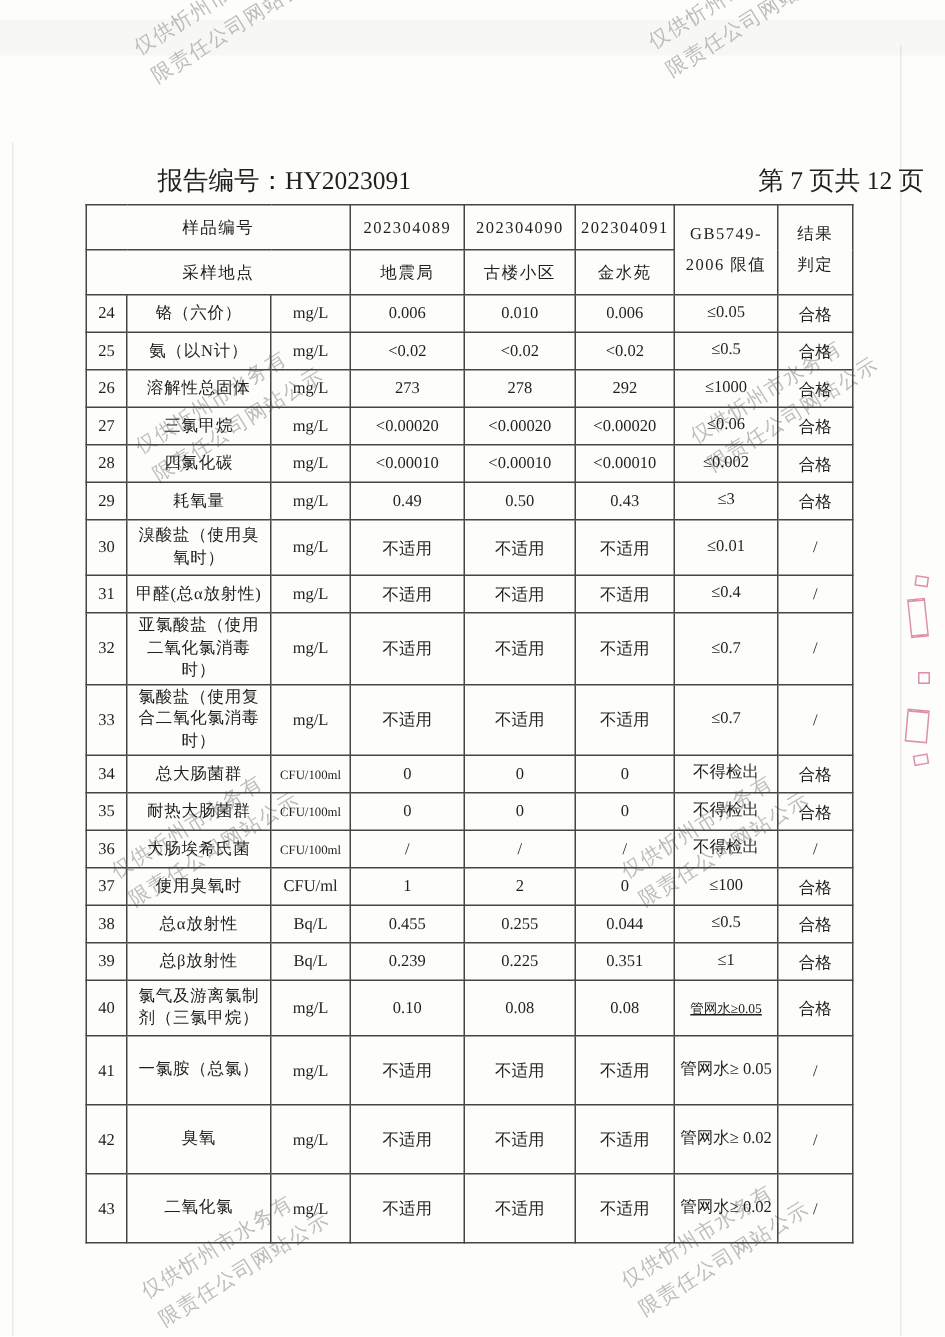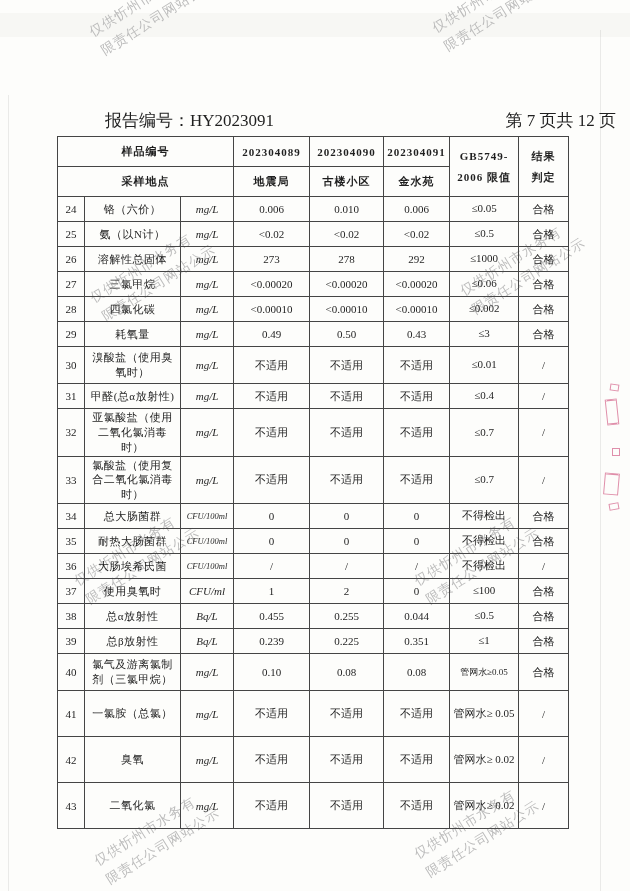--- a/index.html
+++ b/index.html
@@ -43,30 +43,30 @@
   }
 
   table.results {
     position:absolute; left:57px; top:136px; width:511px;
     border-collapse:collapse; table-layout:fixed;
   }
   table.results td {
     border:1px solid #454545; text-align:center; vertical-align:middle;
     font-size:11px; padding:1px 2px; overflow:hidden;
   }
-  thead td { height:27px; font-size:11.5px; letter-spacing:1px;font-weight:bold; }
+  thead td { height:27px; font-size:11.5px; letter-spacing:1px; }
   .pre { white-space:pre-line; line-height:1.9; letter-spacing:1px; }
   tr.h1 td { height:22px; }
   tr.h2 td { height:34px; }
   tr.h3 td { height:43px; }
   td.c-name { text-align:left; padding-left:5px; letter-spacing:0.5px; line-height:1.35;margin-left:35px; }
-  td.c-unit { font-size:10.5px;font-style:italic; }
+  td.c-unit { font-size:10.5px; }
   td.c-unit.unit-small { font-size:8.5px; letter-spacing:0; }
   td.c-limit { font-size:10.5px; line-height:1.4; }
-  td.c-limit.limit-tight { font-size:9px; letter-spacing:0; }
+  td.c-limit.limit-tight { font-size:9px; letter-spacing:0;text-decoration:underline; }
 
   
   .redmark { position:absolute; opacity:0.65; border:1.5px solid #d0557f; }
   .rm1 { left:610px; top:384px; width:7px;  height:5px;  transform:rotate(8deg); }
   .rm2 { left:606px; top:399px; width:10px; height:24px; transform:rotate(-6deg);
          border-width:1px; box-shadow:inset 0 8px 0 -7px #d0557f, inset 0 -8px 0 -7px #d0557f; }
   .rm3 { left:612px; top:448px; width:6px;  height:6px; }
   .rm4 { left:604px; top:473px; width:13px; height:20px; transform:rotate(5deg);
          border-width:1px; box-shadow:inset 0 10px 0 -9px #d0557f; }
   .rm5 { left:609px; top:503px; width:8px;  height:5px;  transform:rotate(-10deg); }

